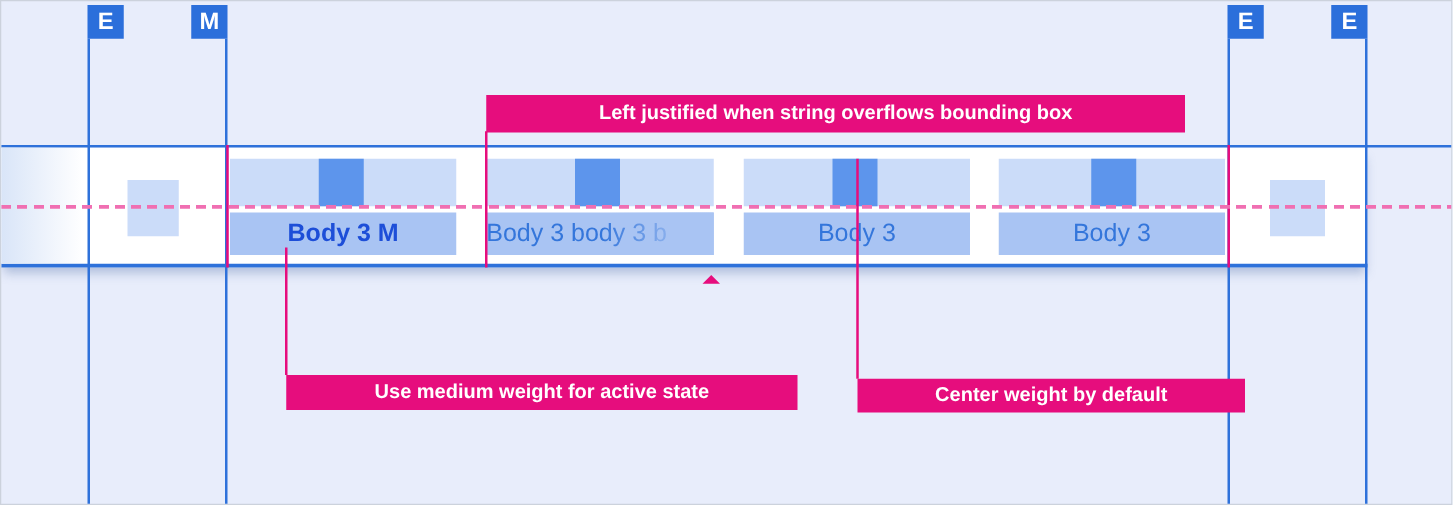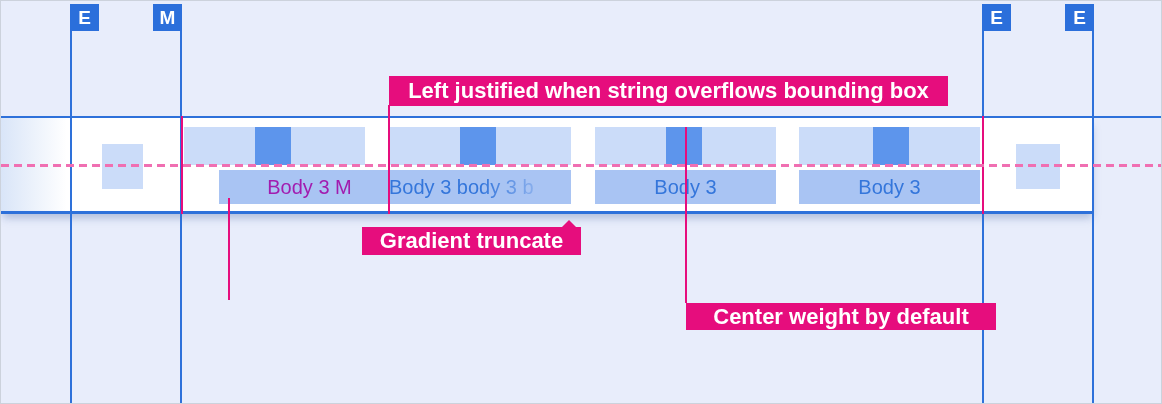--- a/index.html
+++ b/index.html
@@ -33,37 +33,37 @@
   
   .sidesq{position:absolute;top:143px;height:45px;background:#cbdcf9;z-index:1;}
   
   .tab-top{position:absolute;top:126px;height:38px;background:#cbdcf9;z-index:1;}
   .tab-icon{position:absolute;top:126px;height:38px;width:36px;background:#5d95ec;z-index:2;}
   .tab-label{
     position:absolute;top:169px;height:34px;background:#a9c4f3;z-index:1;
     font-size:20px;line-height:34px;color:#3476db;text-align:center;
     white-space:nowrap;overflow:hidden;
   }
-  .tab-label.active{font-weight:normal;color:#a21caf;margin-left:35px;}
+  .tab-label.active{font-weight:bold;color:#1d4ed8;}
   .tab-label.truncated{text-align:left;}
   .fadeout{
     position:absolute;top:169px;height:34px;width:90px;z-index:2;
     background:linear-gradient(90deg,rgba(169,196,243,0) 0%,#a9c4f3 82%);
   }
   
   .pline{position:absolute;width:2px;background:#e60d7d;z-index:5;}
   
   .dashline{
     position:absolute;left:0;top:163px;width:1162px;height:2.5px;z-index:6;
     background:repeating-linear-gradient(90deg,#f06fb2 0 8px,rgba(0,0,0,0) 8px 13px);
   }
   
   .callout{
     position:absolute;background:#e60d7d;color:#ffffff;z-index:8;
-    font-weight:bold;font-size:22px;display:flex;align-items:center;justify-content:center;
+    font-weight:bold;font-size:16px;display:flex;align-items:center;justify-content:center;
     white-space:nowrap;
   }
   .arrow-up{
     position:absolute;left:561px;top:219px;width:0;height:0;z-index:8;
     border-left:7px solid rgba(0,0,0,0);border-right:7px solid rgba(0,0,0,0);
     border-bottom:7px solid #e60d7d;
   }
 </style>
 </head>
 <body>
@@ -108,18 +108,18 @@
   <div class="dashline"></div>
 
   <div class="marker" style="left:69px">E</div>
   <div class="marker" style="left:152px">M</div>
   <div class="marker" style="left:981px">E</div>
   <div class="marker" style="left:1064px">E</div>
 
   <div class="callout" style="left:388px;top:75px;width:559px;height:30px">Left justified when string overflows bounding box</div>
 
   <div class="arrow-up"></div>
-  <div class="callout" style="left:361px;top:226px;width:219px;height:28px">Gradient truncate</div>
 
+  <div class="callout" style="left:228px;top:299px;width:409px;height:28px">Use medium weight for active state</div>
 
   <div class="callout" style="left:685px;top:302px;width:310px;height:27px">Center weight by default</div>
 
 </div>
 
 </body></html>

